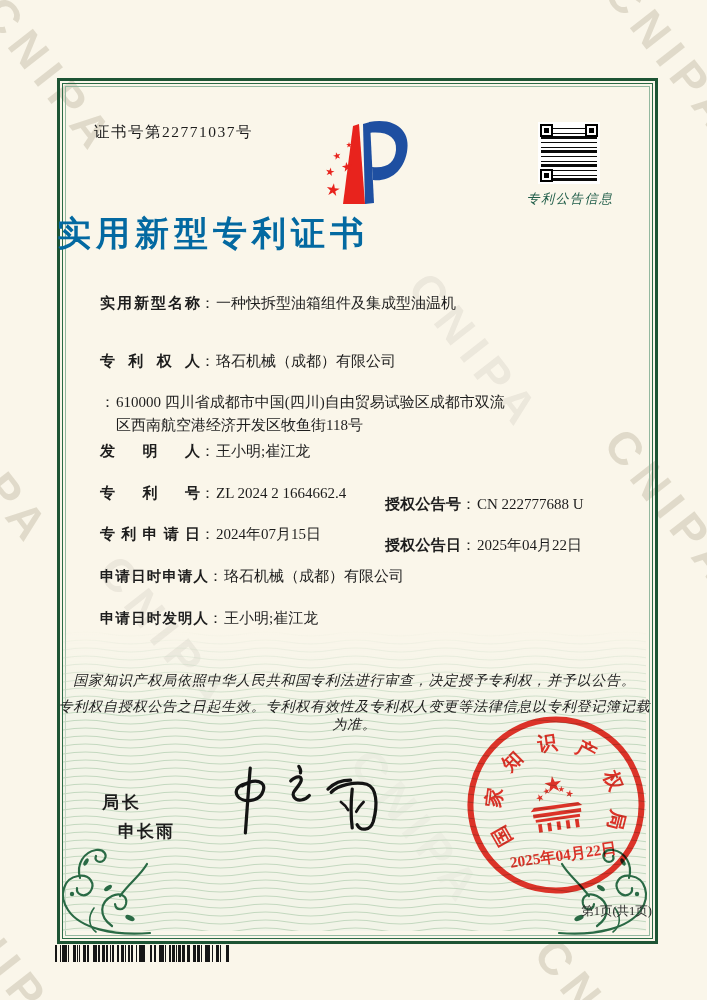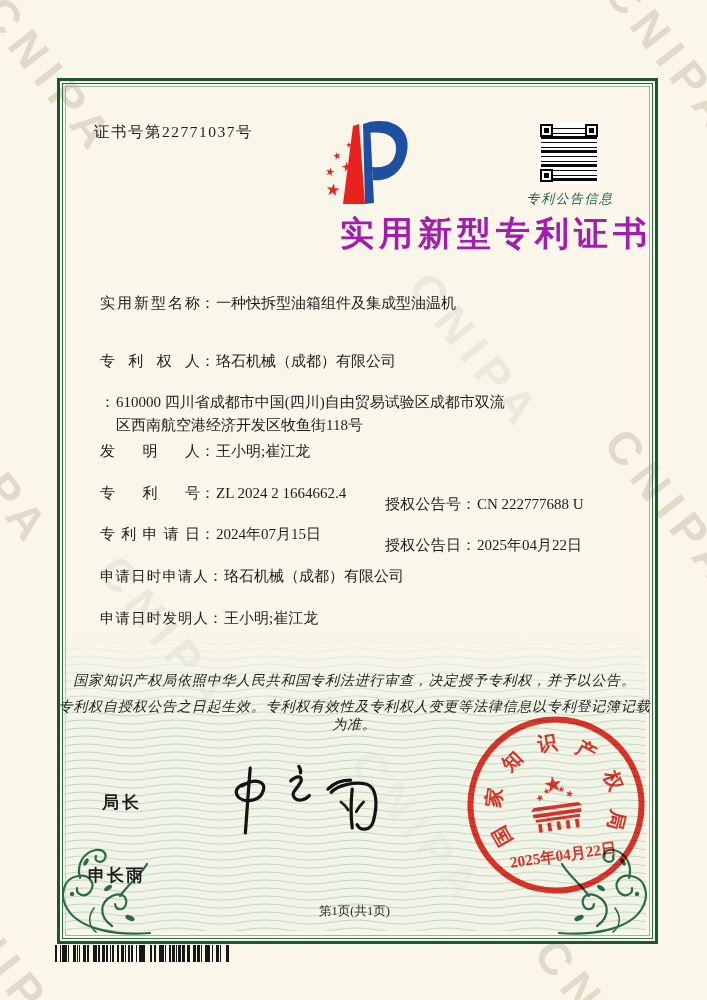--- a/index.html
+++ b/index.html
@@ -22,45 +22,45 @@
   .qr{position:absolute;left:538px;top:122px;width:62px;height:62px;background:#fff;z-index:2;}
   .qr-noise{position:absolute;inset:3px;
     background:
       repeating-linear-gradient(0deg,#0a0a0a 0 3px,transparent 3px 5px,#0a0a0a 5px 6px,transparent 6px 10px,#0a0a0a 10px 11px,transparent 11px 14px),
       repeating-linear-gradient(90deg,transparent 0 3px,#fff 3px 4px,transparent 4px 8px,#fff 8px 11px,transparent 11px 13px);}
   .qf{position:absolute;width:13px;height:13px;border:2.5px solid #000;background:#fff;box-sizing:border-box;}
   .qf::after{content:"";position:absolute;inset:2px;background:#000;}
   .qf.tl{left:2px;top:2px}.qf.tr{right:2px;top:2px}.qf.bl{left:2px;bottom:2px}
   .qr-label{position:absolute;left:524px;top:190px;width:92px;text-align:center;font-size:13px;
     font-style:italic;color:#1e5c48;letter-spacing:1.5px;z-index:2;}
-  .title{position:absolute;left:57px;top:211px;width:595px;text-align:right;font-size:34px;
-    font-weight:700;letter-spacing:5px;color:#a21caf;z-index:2;}
+  .title{position:absolute;left:57px;top:211px;width:595px;text-align:left;font-size:34px;
+    font-weight:700;letter-spacing:5px;color:#0369a1;z-index:2;}
   
   .row{position:absolute;left:100px;display:flex;font-size:15px;line-height:22px;z-index:2;}
-  .lbl{flex:none;width:100px;text-align:justify;text-align-last:justify;text-justify:inter-character;white-space:nowrap;}
+  .lbl{flex:none;width:100px;text-align:justify;text-align-last:justify;text-justify:inter-character;white-space:nowrap;font-weight:bold;}
   .lbl.wide{width:108px;font-size:14.4px;}
   .colon{flex:none;width:16px;}
   .val{white-space:nowrap;}
   .row-addr .val{white-space:normal;width:392px;line-height:23px;}
   .row-r{left:385px;margin-top:11px;}
   .row-r .lbl{width:76px;}
   
   .stmt{position:absolute;left:57px;width:595px;text-align:center;font-size:14px;font-style:italic;
     font-weight:500;letter-spacing:0.8px;color:#1c1c1c;z-index:2;}
   
   .sig-title{position:absolute;left:102px;top:791px;font-family:"Liberation Sans",sans-serif;
     font-weight:600;font-size:17px;letter-spacing:3px;z-index:2;}
-  .sig-name{position:absolute;left:88px;top:820px;font-family:"Liberation Sans",sans-serif;
-    font-weight:600;font-size:17px;letter-spacing:2px;z-index:2;margin-top:44px;}
+  .sig-name{position:absolute;left:118px;top:820px;font-family:"Liberation Sans",sans-serif;
+    font-weight:600;font-size:17px;letter-spacing:2px;z-index:2;}
   .sig-hand{position:absolute;left:213px;top:760px;z-index:2;}
   
   .seal{position:absolute;left:463px;top:712px;width:186px;height:186px;z-index:3;
     transform:rotate(-8deg);mix-blend-mode:multiply;opacity:0.93;}
   
-  .footer{position:absolute;left:57px;top:903px;width:595px;text-align:center;font-size:12.5px;z-index:2;color:#2a2a2a;}
+  .footer{position:absolute;left:57px;top:903px;width:595px;text-align:right;font-size:12.5px;z-index:2;color:#2a2a2a;}
   .barcode{position:absolute;left:55px;top:945px;width:176px;height:17px;z-index:2;
     background:
       repeating-linear-gradient(90deg,#161616 0 2px,transparent 2px 5px,#161616 5px 6px,transparent 6px 9px,#161616 9px 12px,transparent 12px 13px,#161616 13px 14px,transparent 14px 19px),
       repeating-linear-gradient(90deg,#161616 0 1px,transparent 1px 7px,#161616 7px 9px,transparent 9px 11px);}
 </style>
 </head>
 <body>
 
 <div class="page">
 

